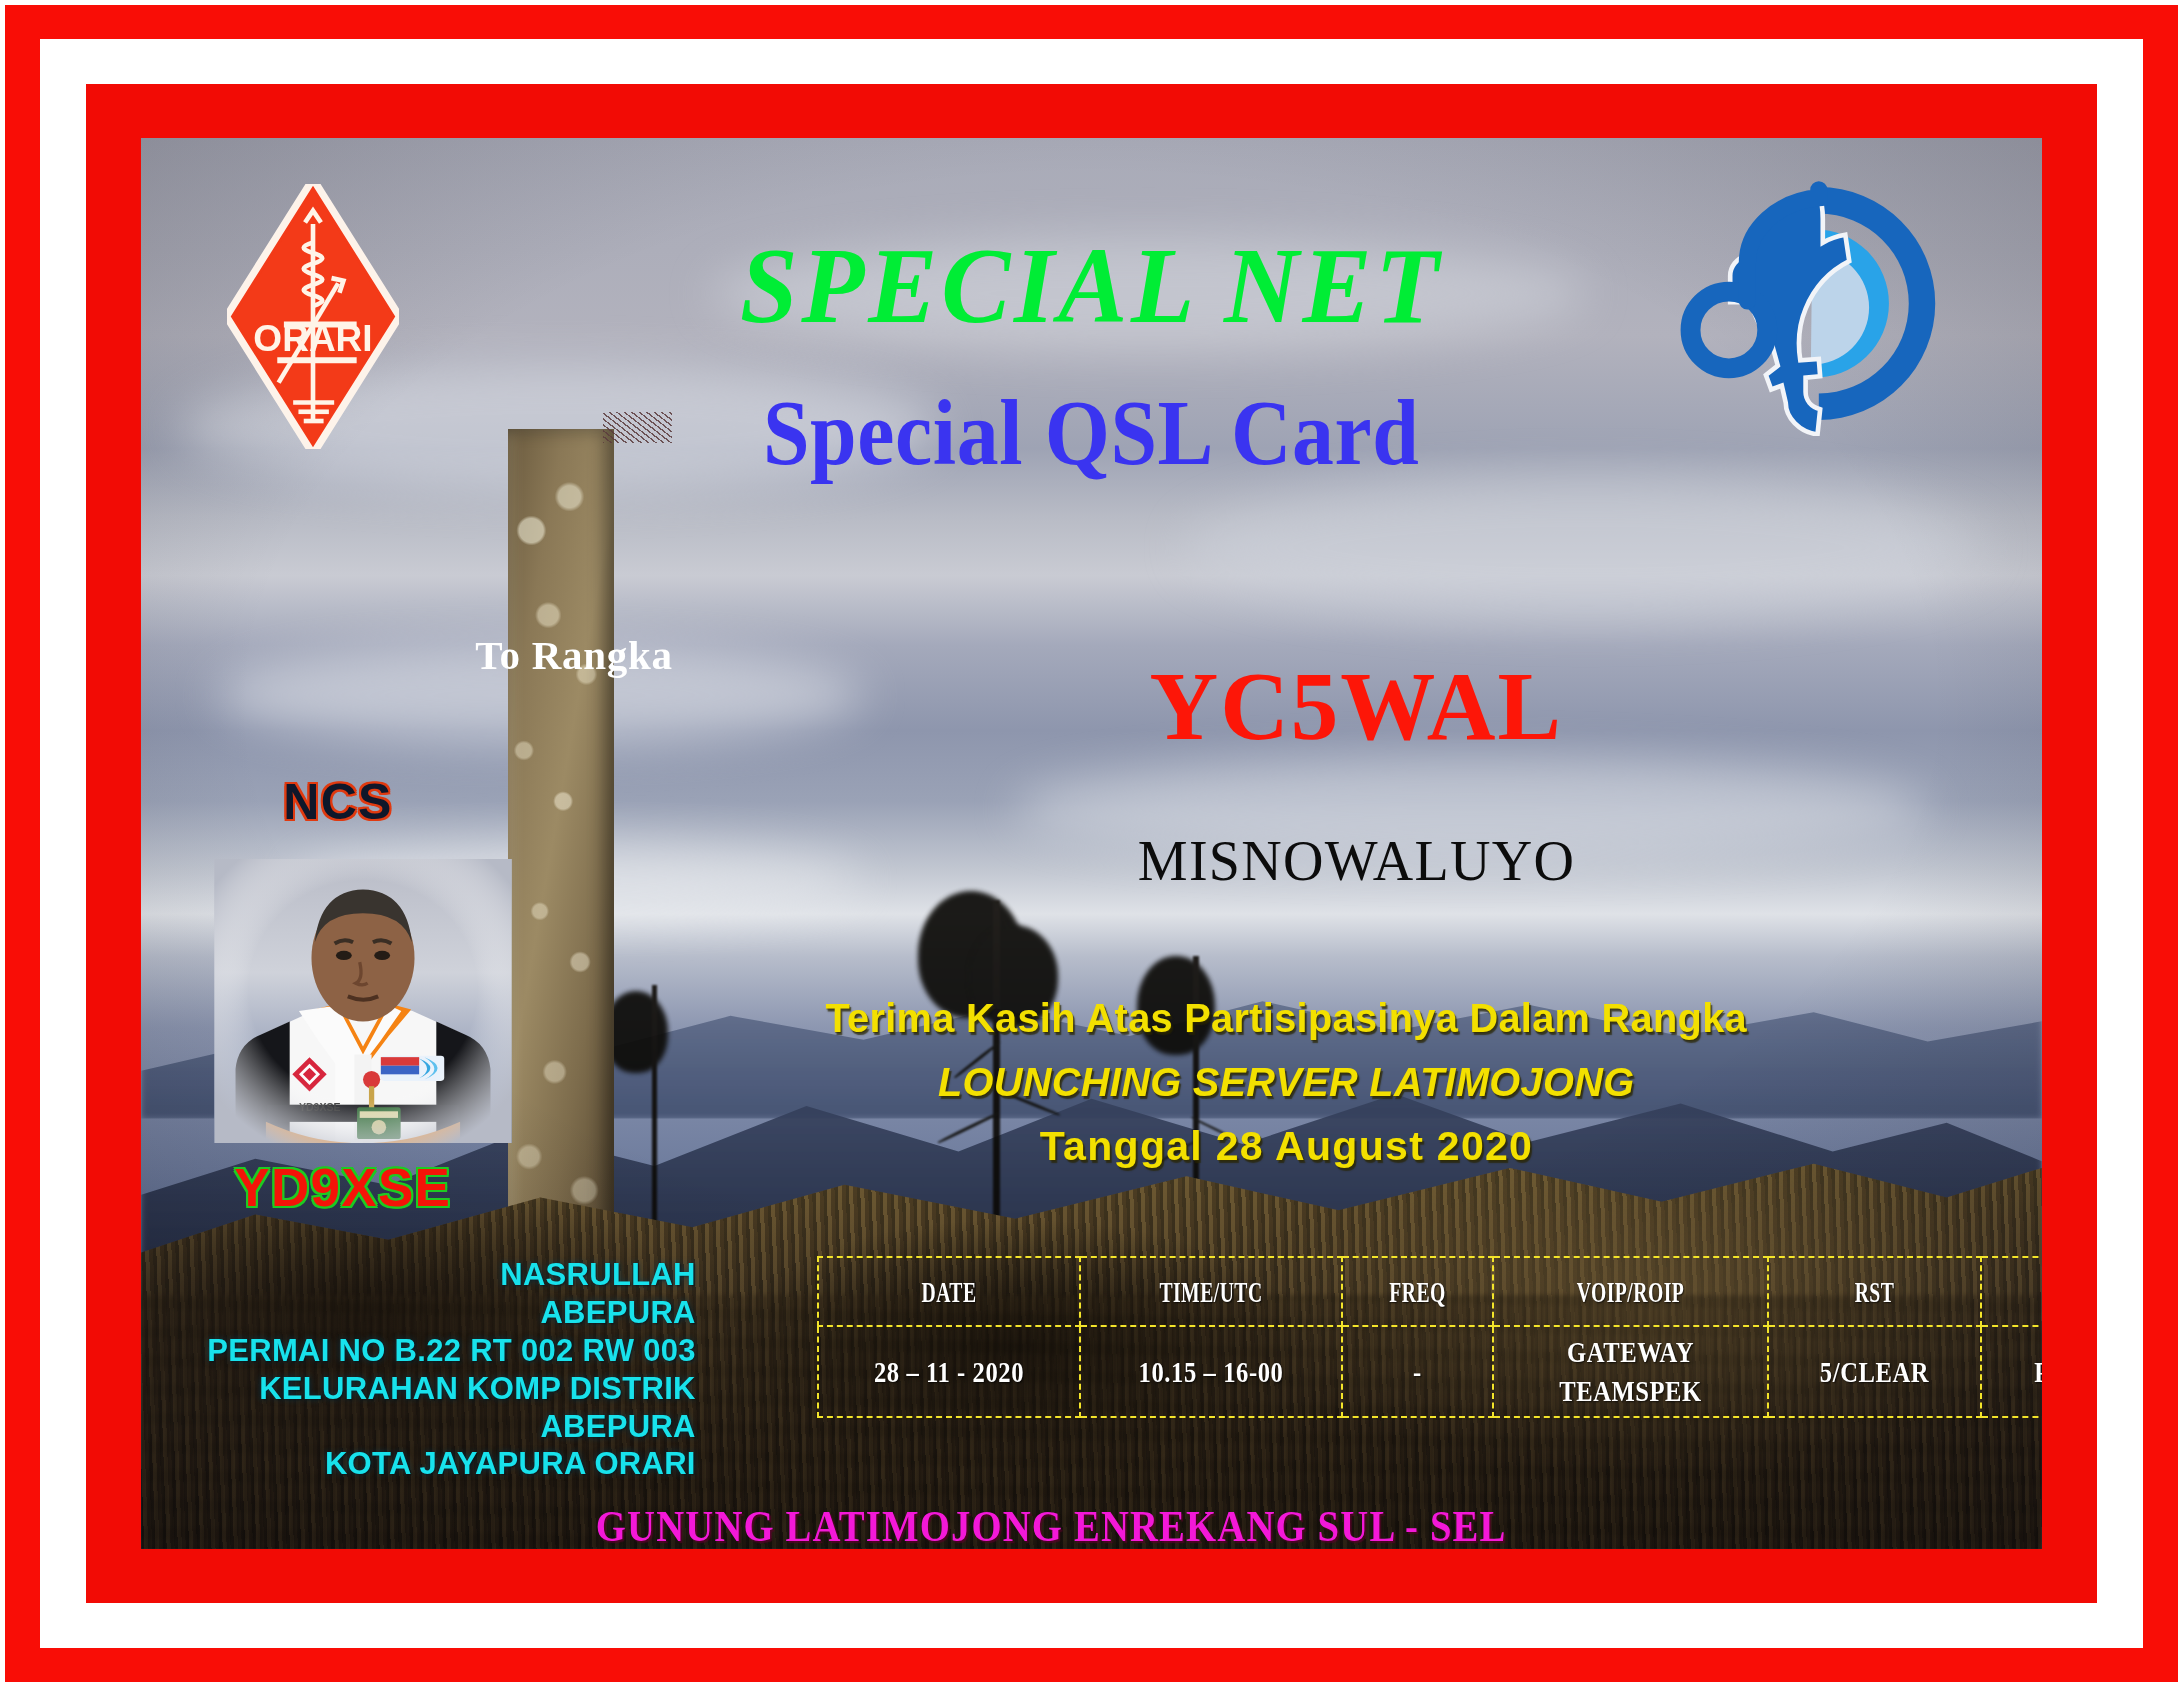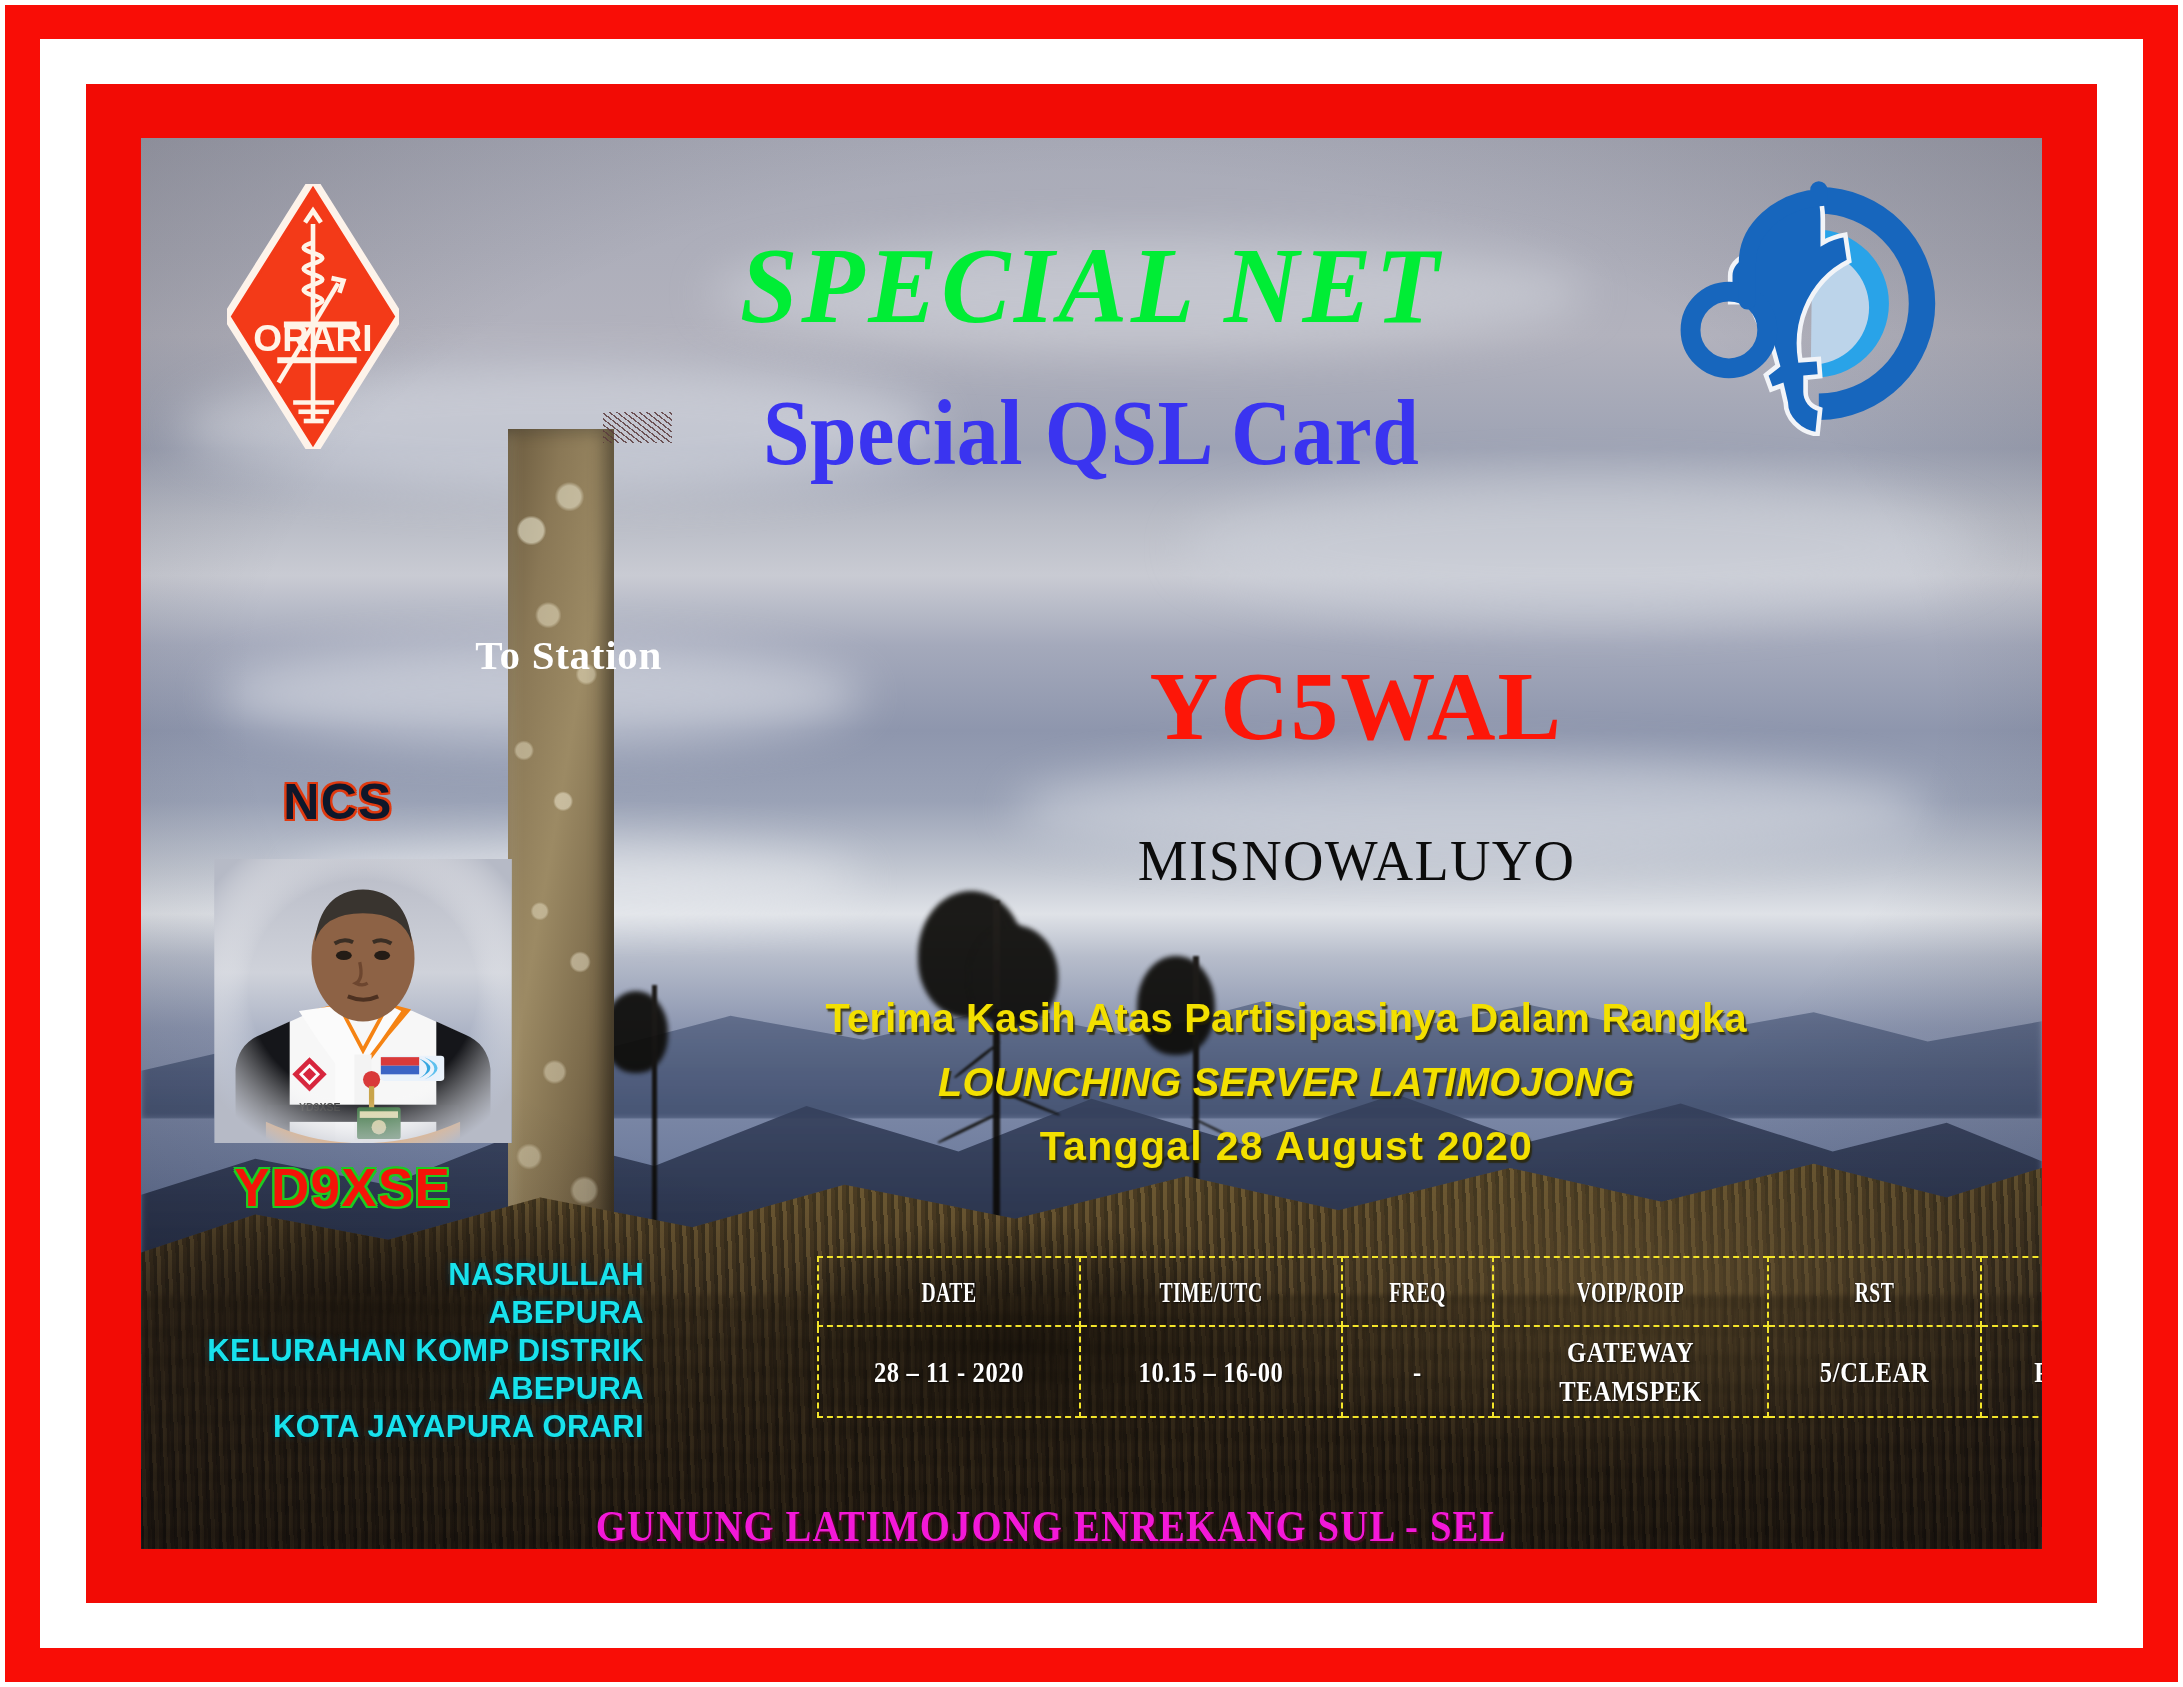--- a/index.html
+++ b/index.html
@@ -213,21 +213,21 @@
                    c-4 -26 -2 -54 8 -78 14 -34 38 -58 66 -72 l-6 -40 c-12 2 -24 6 -34 12
                    l0 -36 c0 -22 -6 -38 -6 -38 z" fill="#1766bd" stroke="#f2f4f8" stroke-width="7"></path>
           <path d="M112 128 c-14 4 -24 16 -24 30 l0 40 30 0 0 -70 z" fill="#1766bd" stroke="#f2f4f8" stroke-width="7"></path>
           <circle cx="86" cy="240" r="58" fill="none" stroke="#1766bd" stroke-width="30"></circle>
           <path d="M114 196 l0 -58 c0 -50 46 -92 108 -98 l0 -12" fill="none" stroke="#1766bd" stroke-width="26" stroke-linecap="round"></path>
         </svg>
       </div>
 
       <div class="t" id="special-net">SPECIAL NET</div>
       <div class="t" id="qsl-card">Special QSL Card</div>
-      <div class="t" id="to-station">To Station</div>
+      <div class="t" id="to-station">To Rangka</div>
 
       <div class="t" id="ncs">NCS</div>
 
       <div id="portrait">
         <svg viewBox="0 0 450 430" width="298" height="284">
           <defs>
             <radialGradient id="vig" cx="50%" cy="46%" r="62%">
               <stop offset="0%" stop-color="#ffffff" stop-opacity="0"></stop>
               <stop offset="62%" stop-color="#ffffff" stop-opacity="0"></stop>
               <stop offset="100%" stop-color="#b6bac6" stop-opacity="1"></stop>
@@ -288,20 +288,21 @@
           <path d="M202 208 q24 10 46 0" stroke="#4d3121" stroke-width="6" fill="none"></path>
           <rect width="450" height="430" fill="url(#vig)"></rect>
         </svg>
       </div>
 
       <div class="t" id="yd9xse">YD9XSE</div>
 
       <div id="address">
         <div>NASRULLAH</div>
         <div>ABEPURA</div>
+        <div>PERMAI NO B.22 RT 002 RW 003</div>
         <div>KELURAHAN KOMP DISTRIK</div>
         <div>ABEPURA</div>
         <div>KOTA JAYAPURA ORARI</div>
       </div>
 
       <div class="t" id="callsign">YC5WAL</div>
       <div class="t" id="opname">MISNOWALUYO</div>
 
       <div class="ylines">
         <div id="yl1">Terima Kasih Atas Partisipasinya Dalam Rangka</div>

